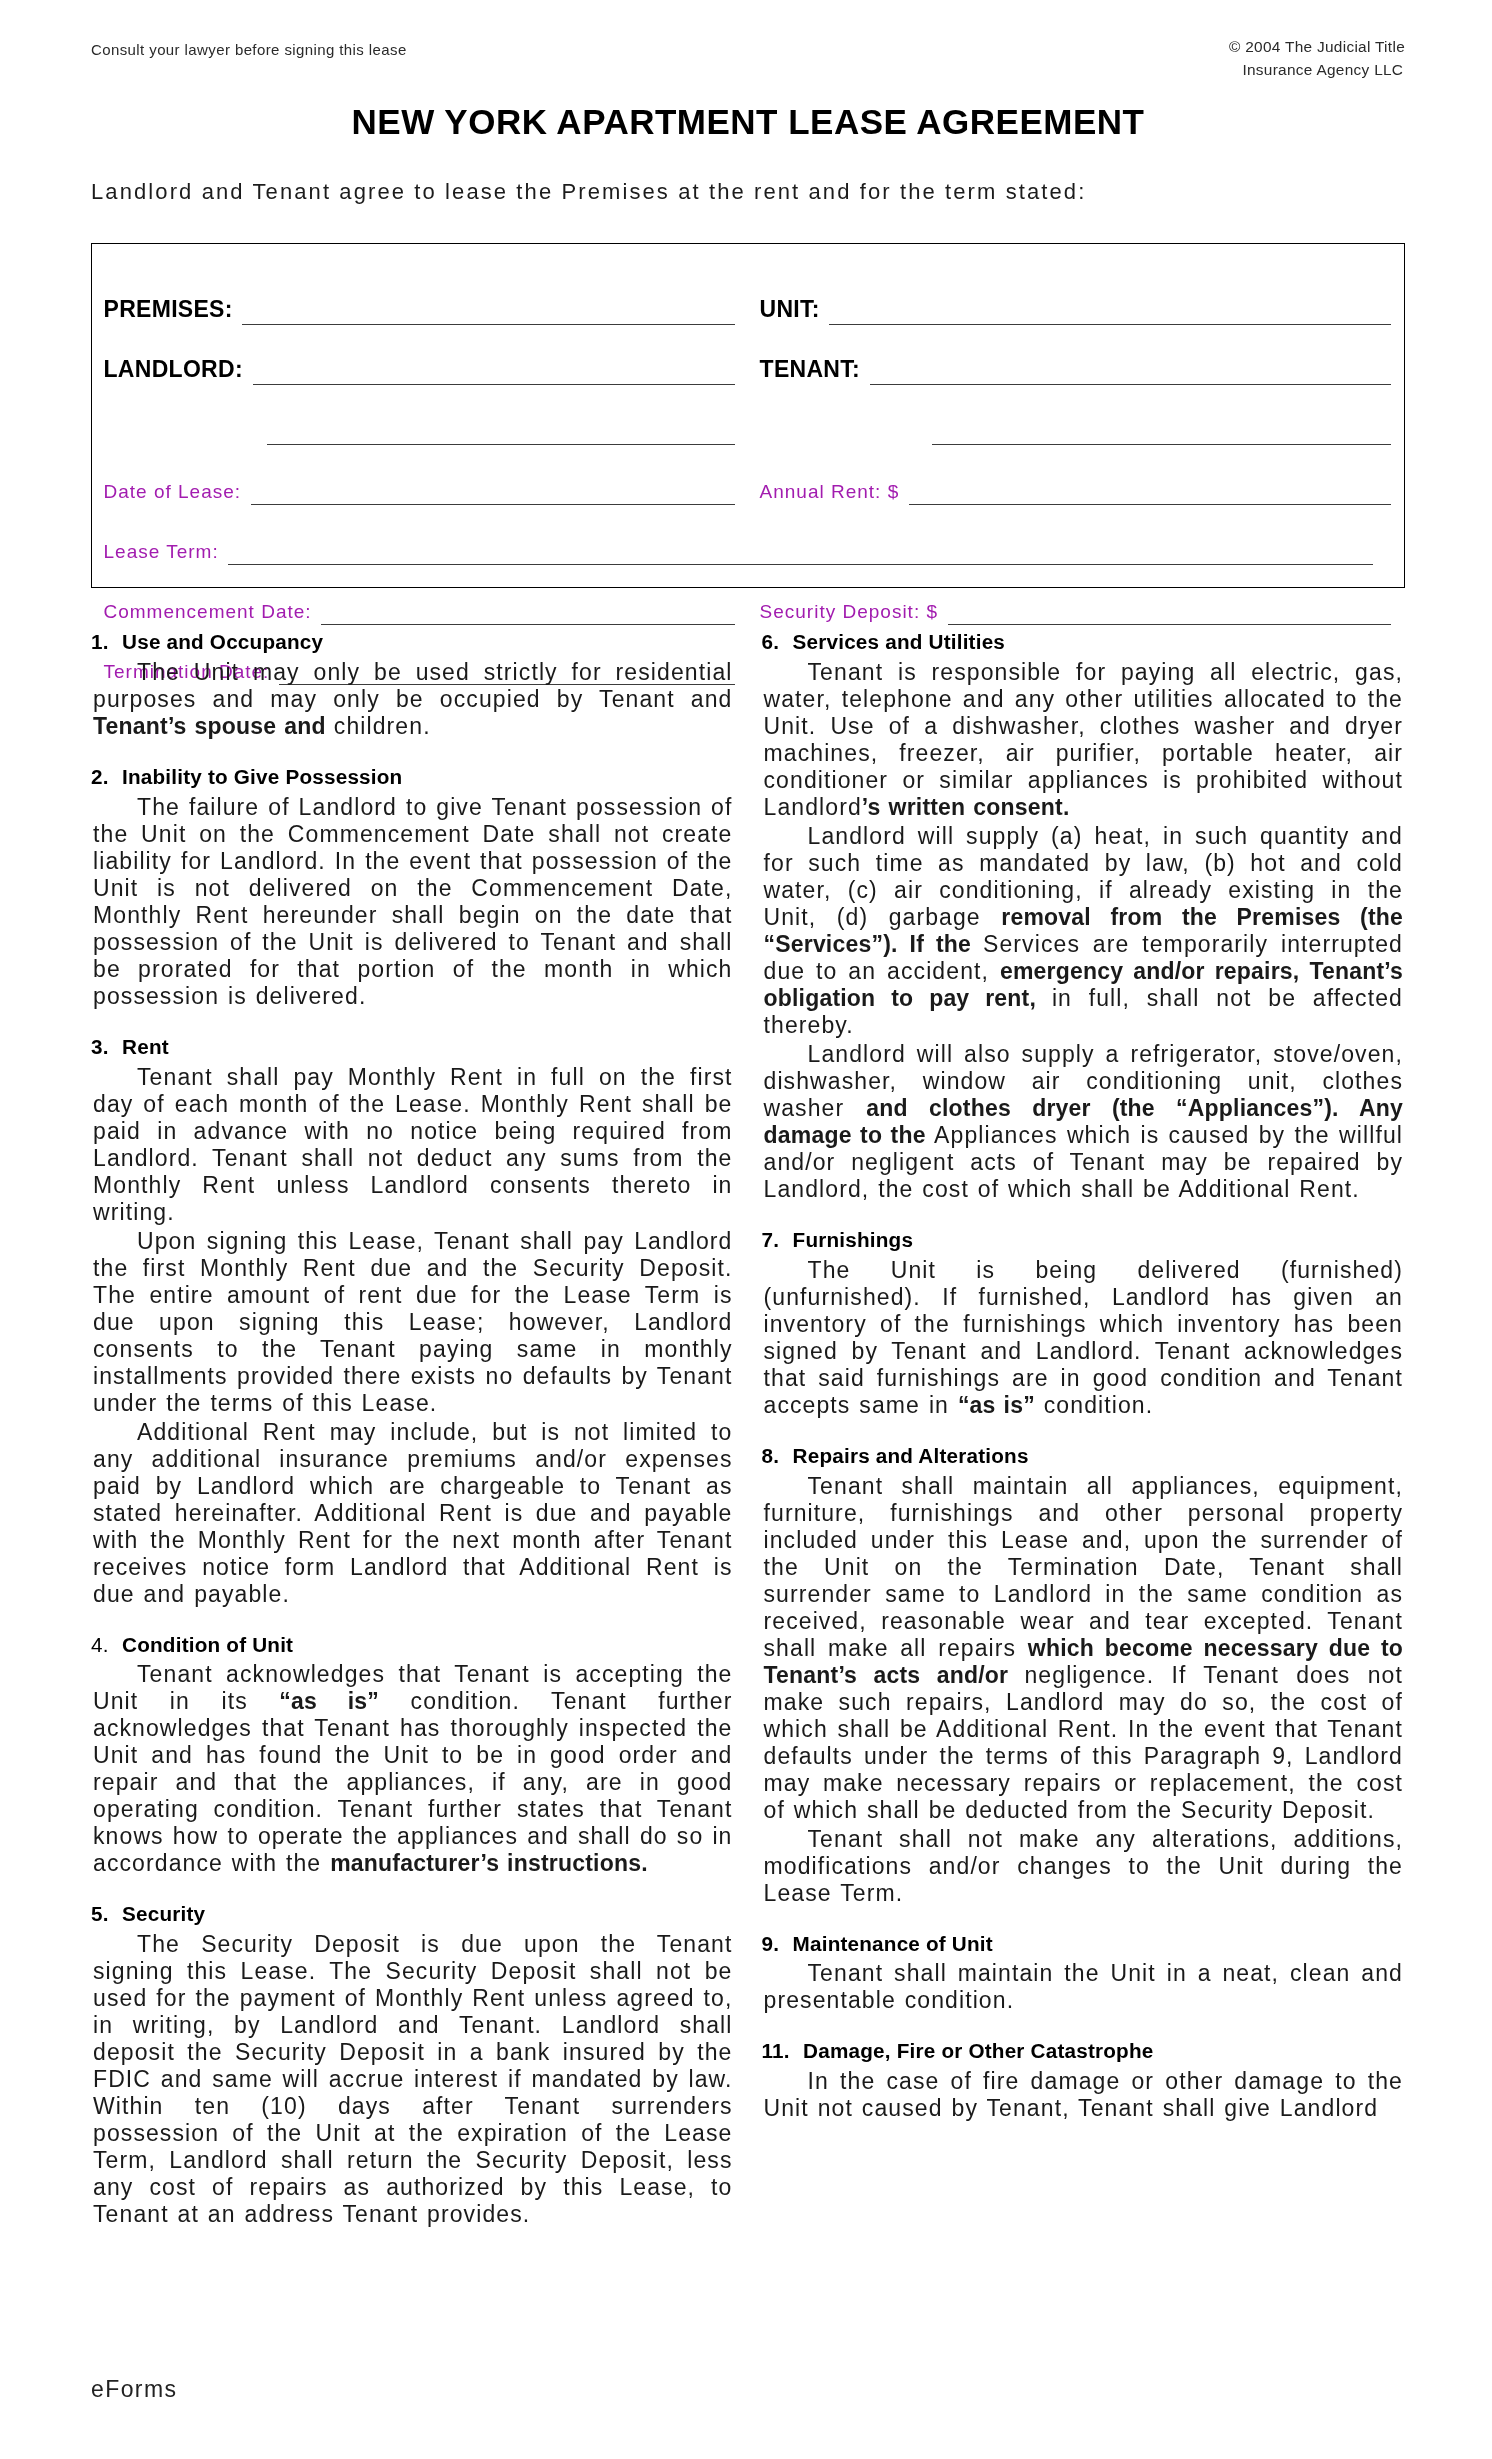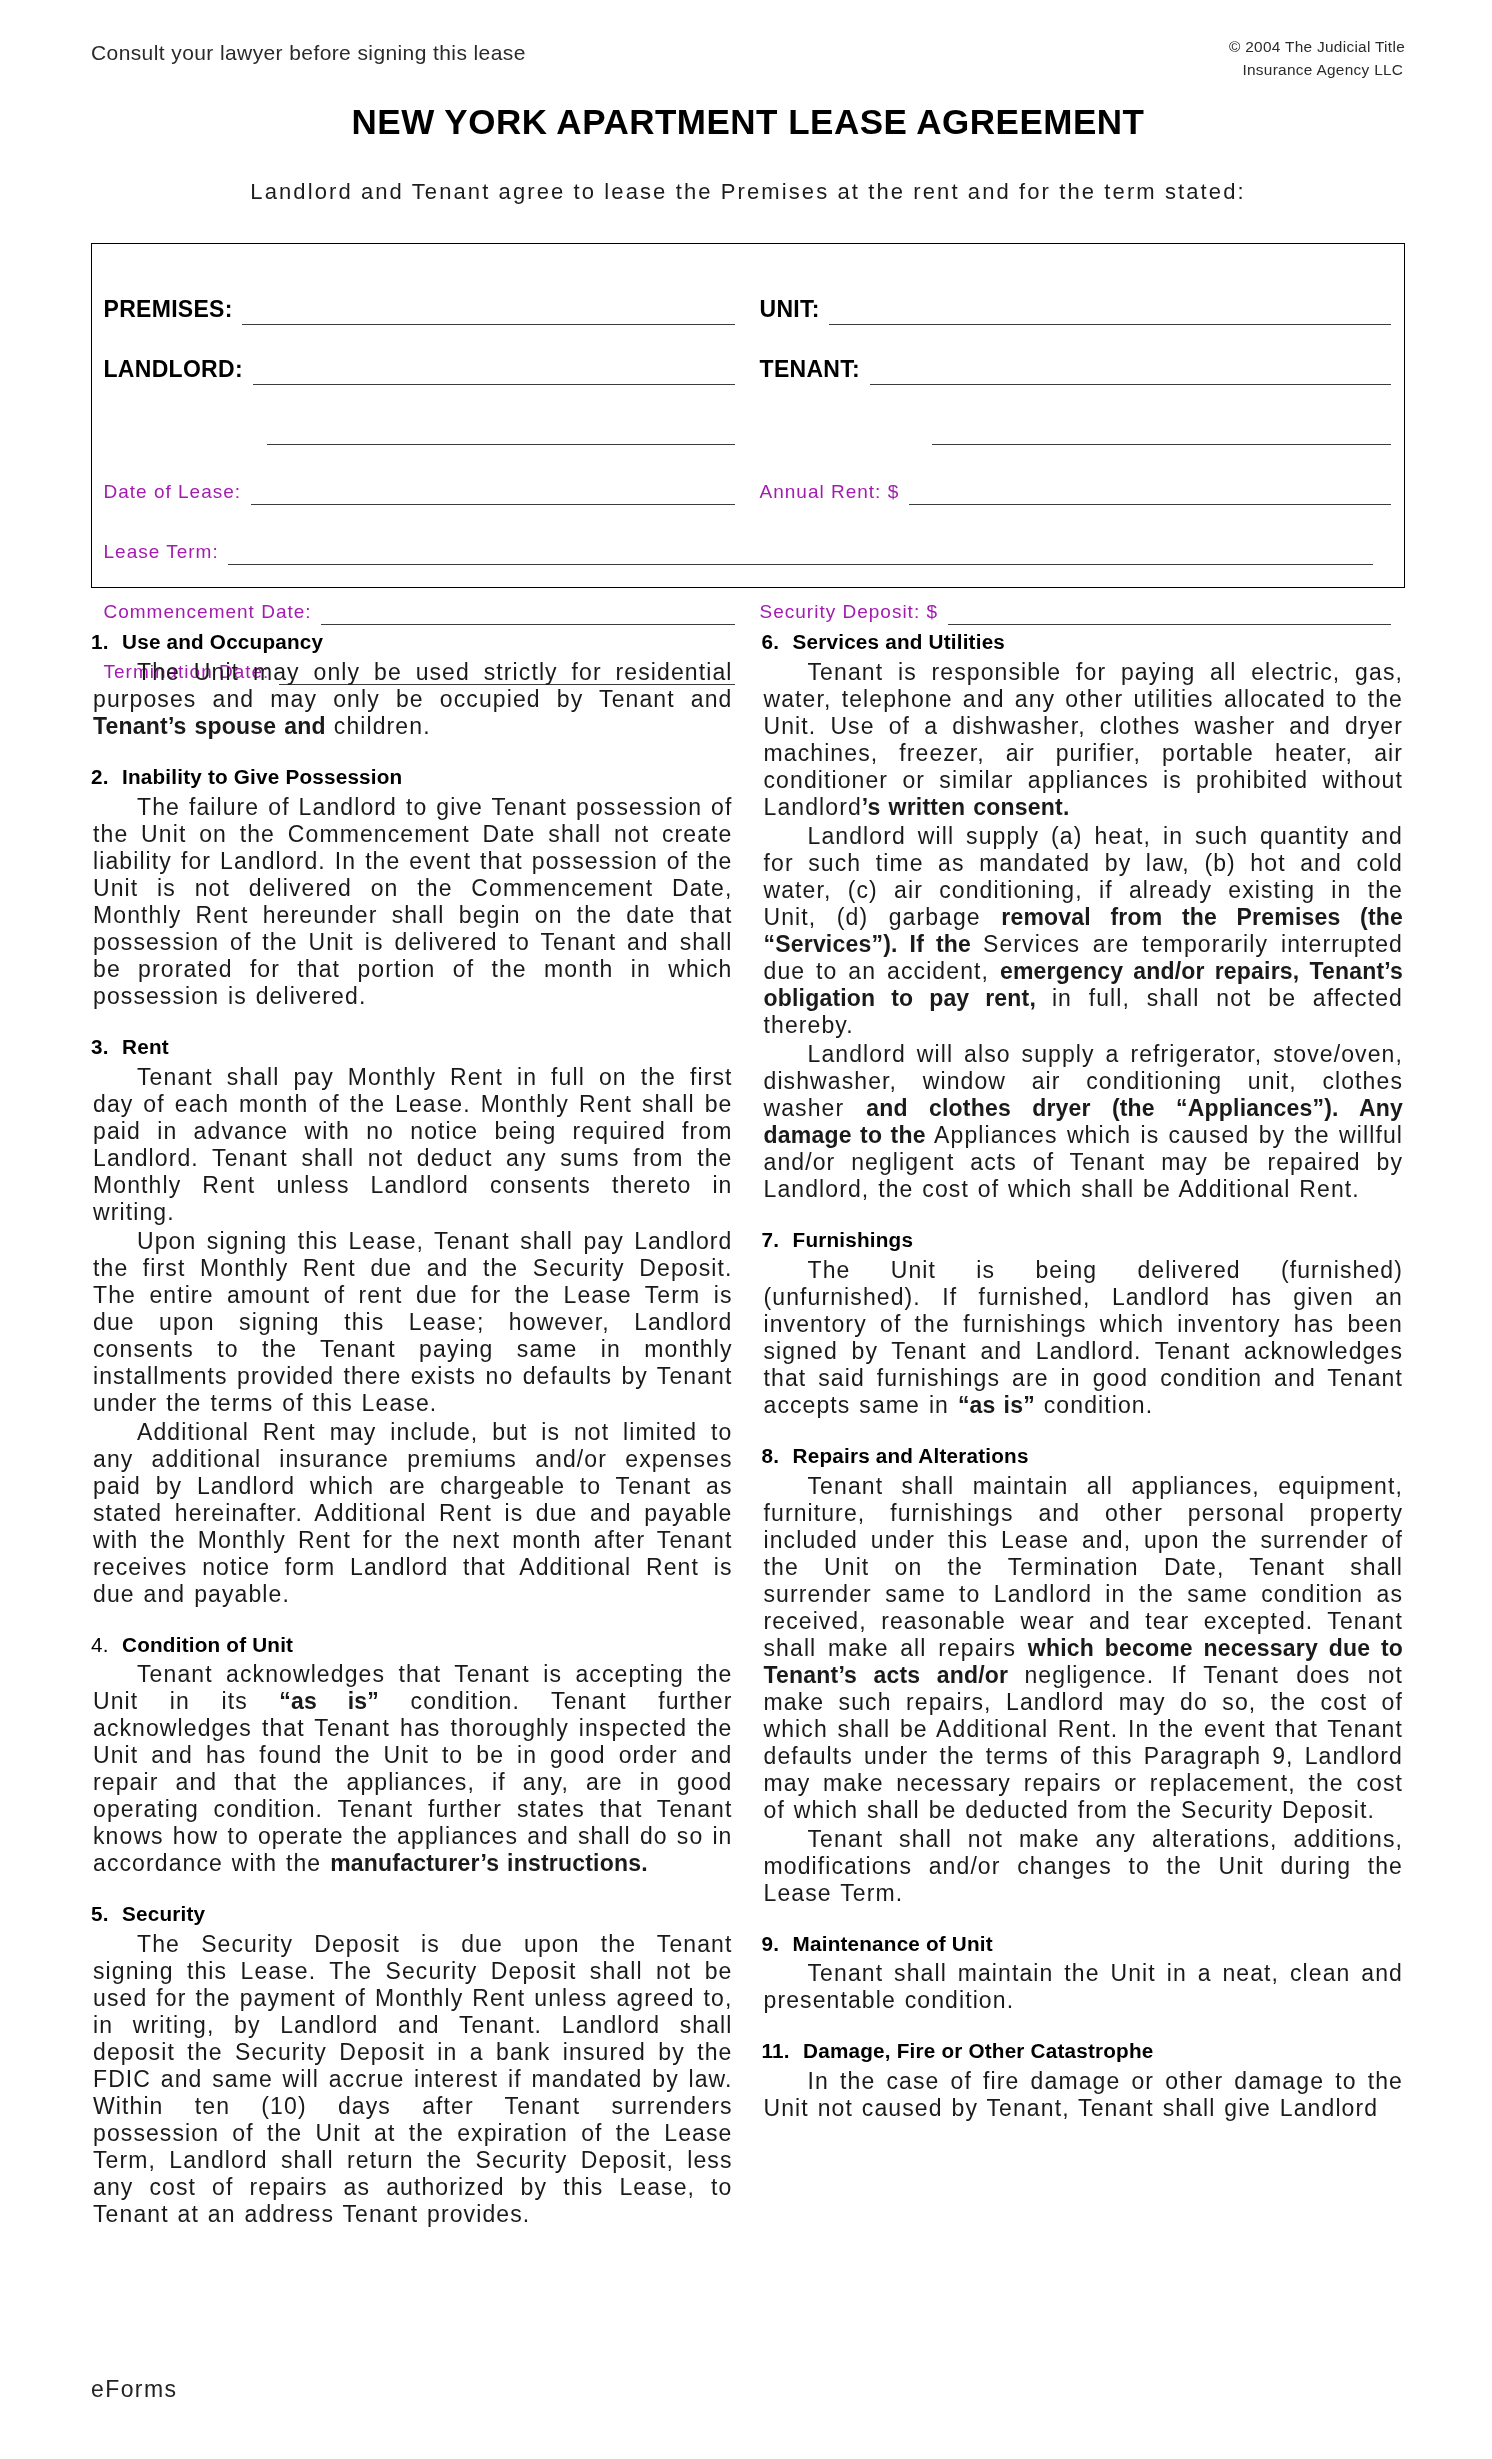--- a/index.html
+++ b/index.html
@@ -4,29 +4,29 @@
 <style>
   html,body { margin:0; padding:0; background:#e8e8e8; }
   .page {
     position:relative; width:1493px; height:2459px; margin:0 auto;
     background:#ffffff; box-sizing:border-box;
     padding:35px 88px 0 91px;
     font-family:"Liberation Sans", sans-serif; color:#161616;
     overflow:hidden;
   }
   .topbar { display:flex; justify-content:space-between; align-items:flex-start; }
-  .disclaimer { font-size:21px; letter-spacing:0.4px; color:#2a2a2a; padding-top:5.8px; }
+  .disclaimer { font-size:15px; letter-spacing:0.4px; color:#2a2a2a; padding-top:5.8px; }
   .copyright { font-size:15.4px; line-height:1.5; color:#2a2a2a; text-align:left; letter-spacing:0.3px; }
   .copyright .l2 { padding-left:13.4px; }
   .title {
     text-align:center; font-size:35px; font-weight:bold; color:#000;
     margin-top:21px; letter-spacing:0.5px;
   }
   .intro {
-    text-align:center; font-size:22px; letter-spacing:2.1px;
+    font-size:22px; letter-spacing:2.1px;
     margin-top:37px; color:#1c1c1c;
   }
   .formbox {
     margin-top:38px; border:1.9px solid #000; height:345px;
     box-sizing:border-box; padding:21px 13.4px 0 11.5px;
   }
   .fb-row { display:flex; height:60px; }
   .fb-cell { flex:1; display:flex; align-items:flex-end; box-sizing:border-box; }
   .fb-cell.left { padding-right:17.3px; }
   .fb-cell.right { padding-left:7.7px; }

